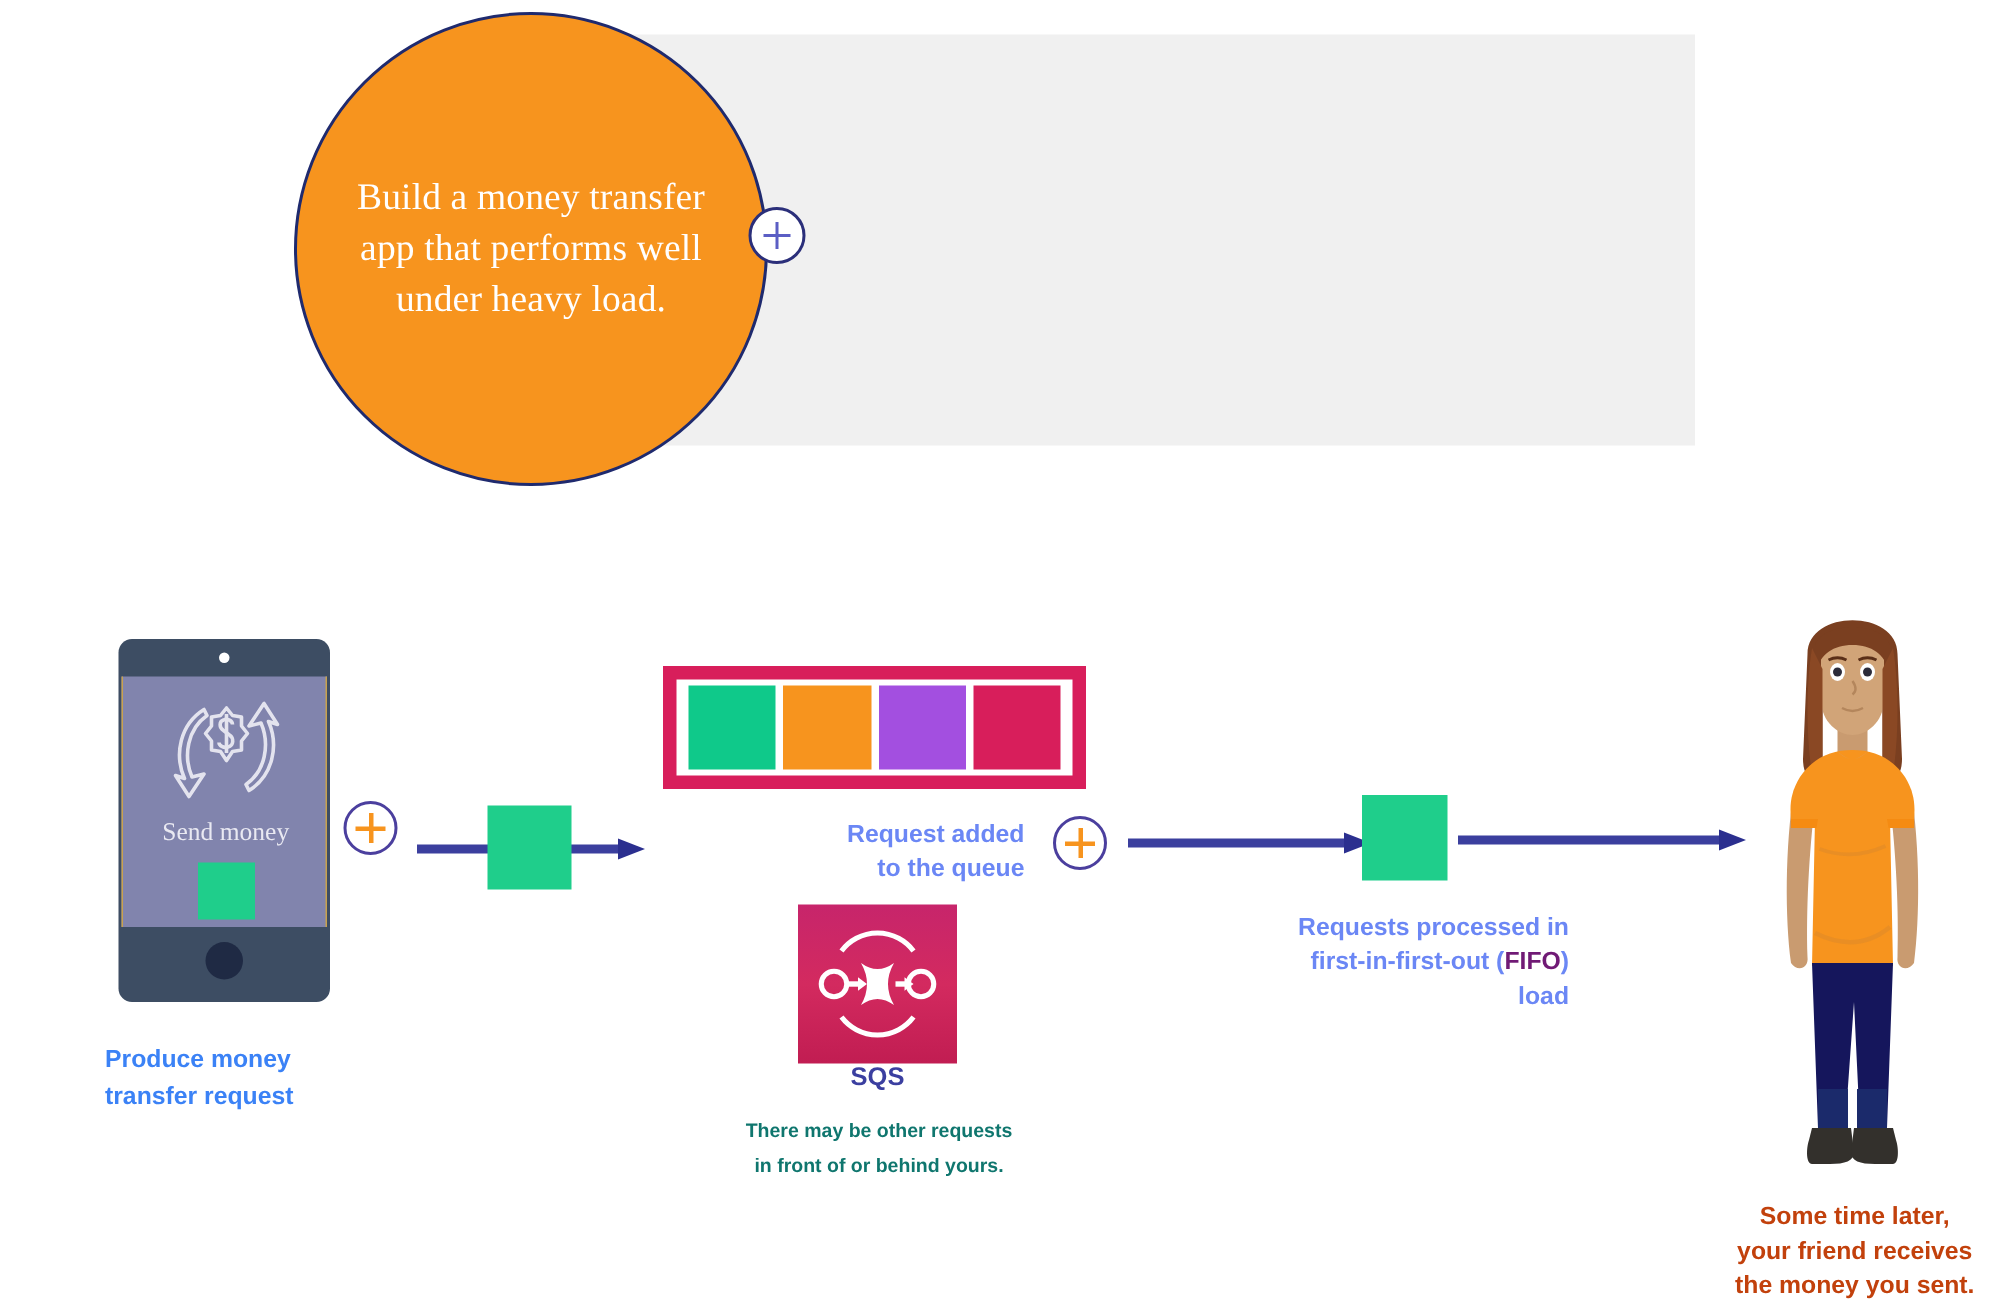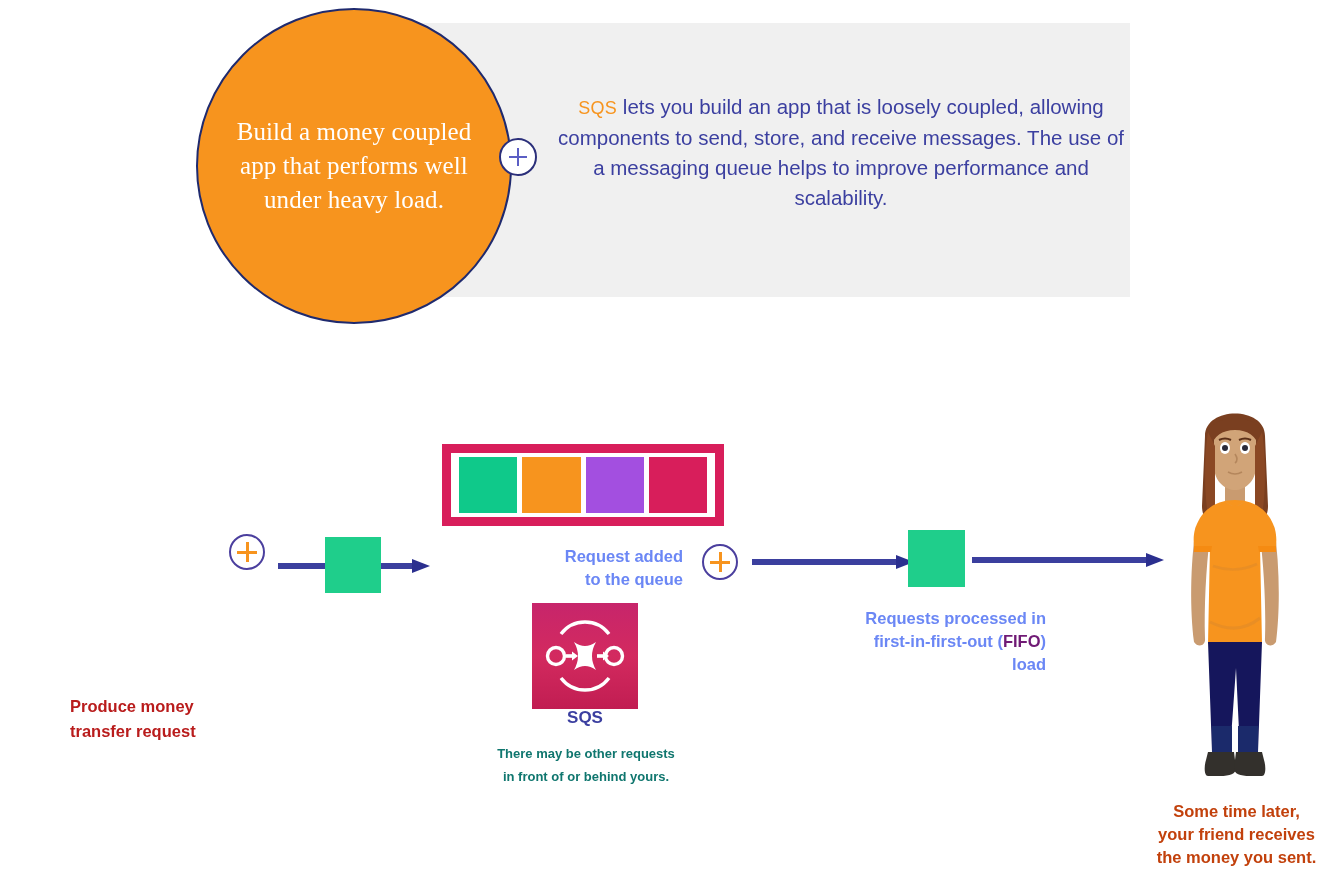--- a/index.html
+++ b/index.html
@@ -139,21 +139,21 @@
   #phone-send-button {
     position: absolute;
     left: 50px; top: 124px;
     width: 38px; height: 38px;
     background: #1fce8b;
   }
   #caption-produce {
     position: absolute;
     left: 70px; top: 694px;
     width: 220px;
-    color: #b91c1c;
+    color: #3b82f6;
     font-size: 16.5px;
     font-weight: bold;
     line-height: 25px;
     white-space: pre-line;
     text-align: left;
   }
 
   
   #plus-connector-1 {
     position: absolute;
@@ -309,35 +309,53 @@
   }
 </style>
 </head>
 <body>
 
 <div id="top-panel">
 
   <div id="gray-panel"></div>
 
   <div id="orange-circle">
-    <div id="orange-circle-text">Build a money coupled
+    <div id="orange-circle-text">Build a money transfer
 app that performs well
 under heavy load.</div>
   </div>
 
   <div id="plus-connector-top">
     <span class="plus-h"></span>
     <span class="plus-v"></span>
   </div>
 
-  <div id="sqs-paragraph"><span class="sqs-highlight">SQS</span><span> lets you build an app that is loosely coupled, allowing components to send, store, and receive messages. The use of a messaging queue helps to improve performance and scalability.</span></div>
 </div>
 
 <div id="flow-row">
 
+  <div id="phone">
+    <div id="phone-camera"></div>
+    <div id="phone-screen">
+      <svg id="phone-money-icon" viewBox="0 0 90 82">
+        <g fill="none" stroke="#e3e3ee" stroke-width="2.4" stroke-linejoin="round">
+          <path d="M30 14 C14 24, 10 44, 17 60 L11 58 L20 72 L30 57 L22 59 C16 45, 19 27, 32 18 Z"></path>
+          <path d="M60 68 C76 58, 80 38, 73 22 L79 24 L70 10 L60 25 L68 23 C74 37, 71 55, 58 64 Z"></path>
+        </g>
+        <g fill="none" stroke="#e3e3ee" stroke-width="2.4" stroke-linejoin="round">
+          <path d="M45 13 L49 18 L55 19 L55 25 L59 30 L55 35 L55 41 L49 42 L45 48 L41 42 L35 41 L35 35 L31 30 L35 25 L35 19 L41 18 Z"></path>
+          <path d="M49 24 C49 21, 45 20, 43 21 C40 22, 40 26, 43 28 L47 31 C50 33, 50 38, 46 39 C43 40, 40 38, 40 36"></path>
+          <path d="M45 17 L45 43"></path>
+        </g>
+      </svg>
+      <div id="phone-send-label">Send money</div>
+      <div id="phone-send-button"></div>
+    </div>
+    <div id="phone-home"></div>
+  </div>
 
   <div id="caption-produce">Produce money
 transfer request</div>
 
   <div id="plus-connector-1">
     <span class="plus-h"></span>
     <span class="plus-v"></span>
   </div>
 
   <svg id="arrow-1" viewBox="0 0 152 16">

